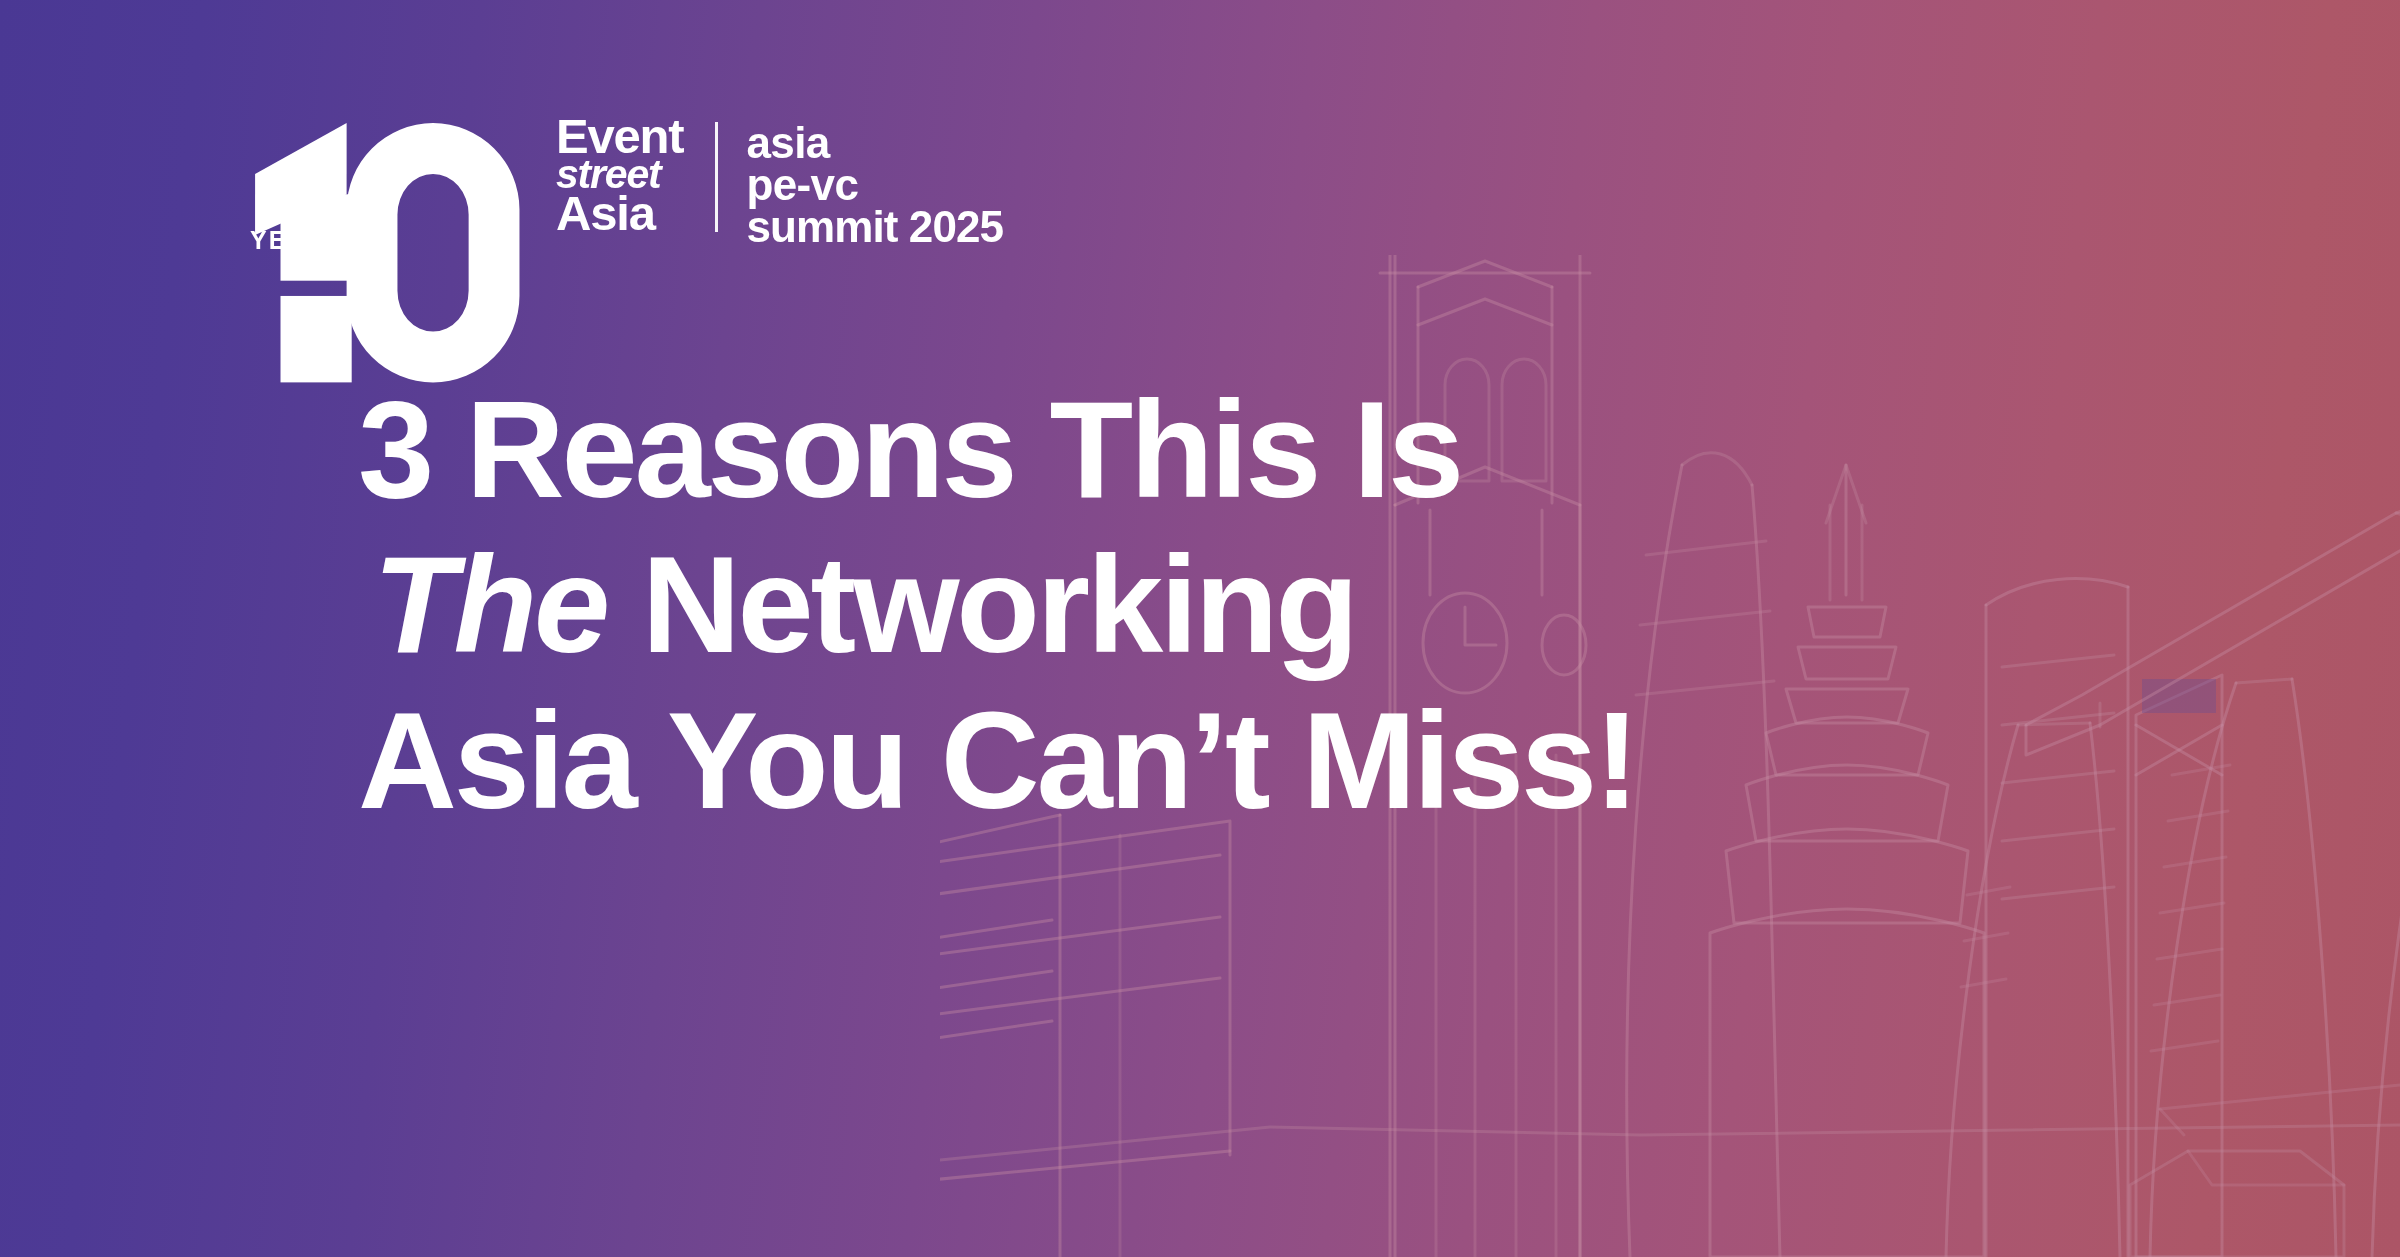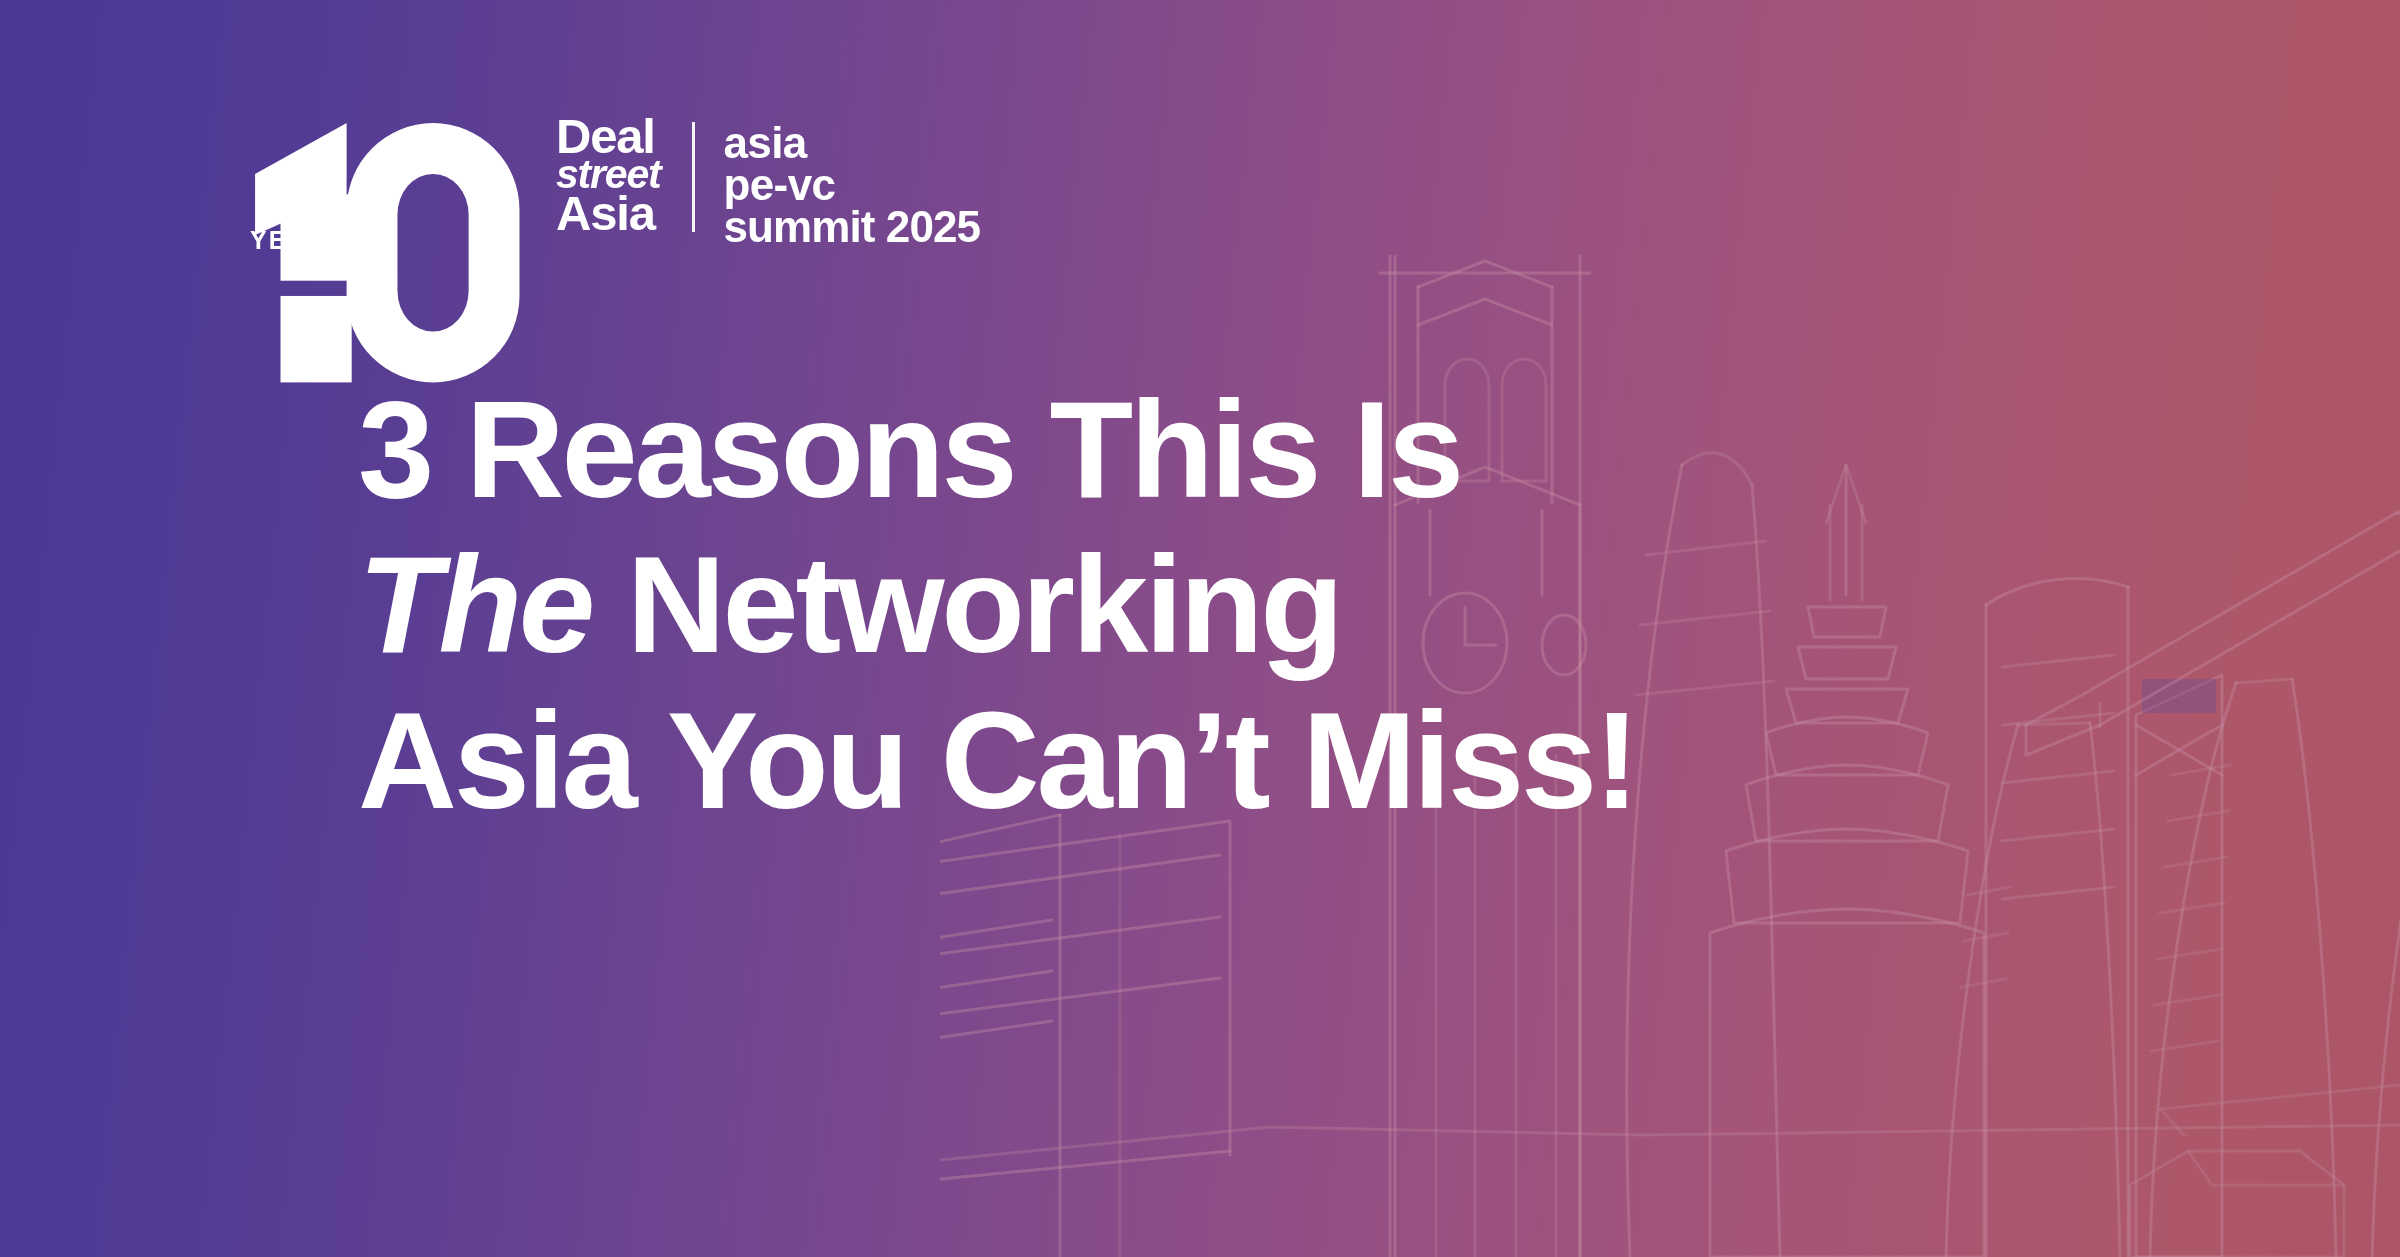--- a/index.html
+++ b/index.html
@@ -126,21 +126,21 @@
     position:absolute;
     left:358px; top:372px;
     width:1760px;
     color:#ffffff;
     font-size:137px;
     font-weight:bold;
     line-height:1.135;
     letter-spacing:-3.2px;
   }
   .headline .hl-line{ display:block; white-space:nowrap; }
-  .headline .em{ font-style:italic; }
+  .headline .em{ font-style:italic;margin-left:15px; }
 </style>
 </head>
 <body>
 
 <div class="banner">
 
   <div class="skyline">
     <svg viewBox="0 0 1460 1002" xmlns="http://www.w3.org/2000/svg" fill="none" stroke="#C58DA2" stroke-width="3" stroke-opacity="0.40" stroke-linecap="round" stroke-linejoin="round">
 
       <path d="M0 905 L330 872 L700 880 L1460 870" stroke-opacity="0.30"></path>
@@ -289,21 +289,21 @@
             <path d="M74 2 h0 a34 34 0 0 1 34 34 v34 a34 34 0 0 1 -34 34 h0 a34 34 0 0 1 -34 -34 v-34 a34 34 0 0 1 34 -34 z
                      M74 22 a14 16 0 0 0 -14 16 v30 a14 16 0 0 0 14 16 a14 16 0 0 0 14 -16 v-30 a14 16 0 0 0 -14 -16 z" fill-rule="evenodd" transform="translate(-2,0)"></path>
             <rect x="38" y="54" width="76" height="9" fill="#7C488D" opacity="0"></rect>
             <rect x="40" y="56" width="74" height="8" fill="none"></rect>
           </svg>
         </span>
         <span class="years-label">YEARS</span>
       </div>
 
       <div class="dsa-words">
-        <span class="dsa-deal">Deal</span>
+        <span class="dsa-deal">Event</span>
         <span class="dsa-street">street</span>
         <span class="dsa-asia">Asia</span>
       </div>
     </div>
 
     <div class="divider-rule"></div>
 
     <div class="summit-words">
       <span class="summit-line1">asia</span>
       <span class="summit-line2">pe-vc</span>

